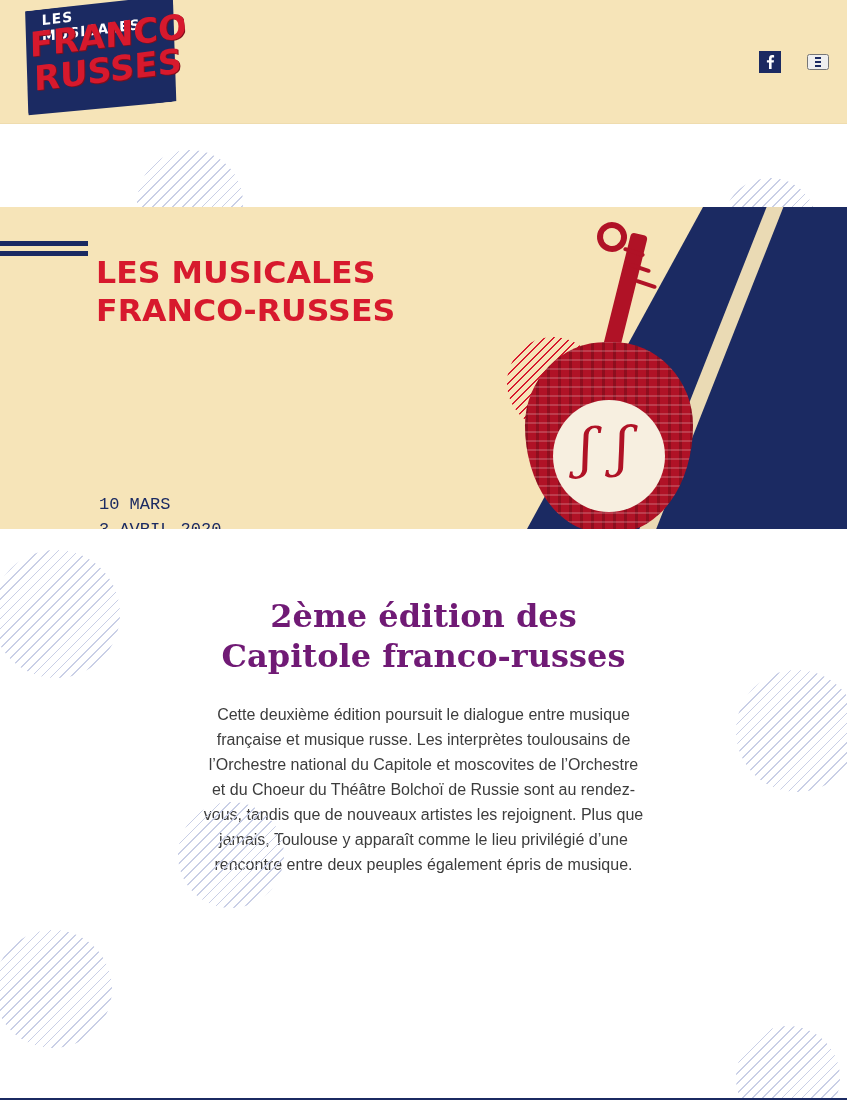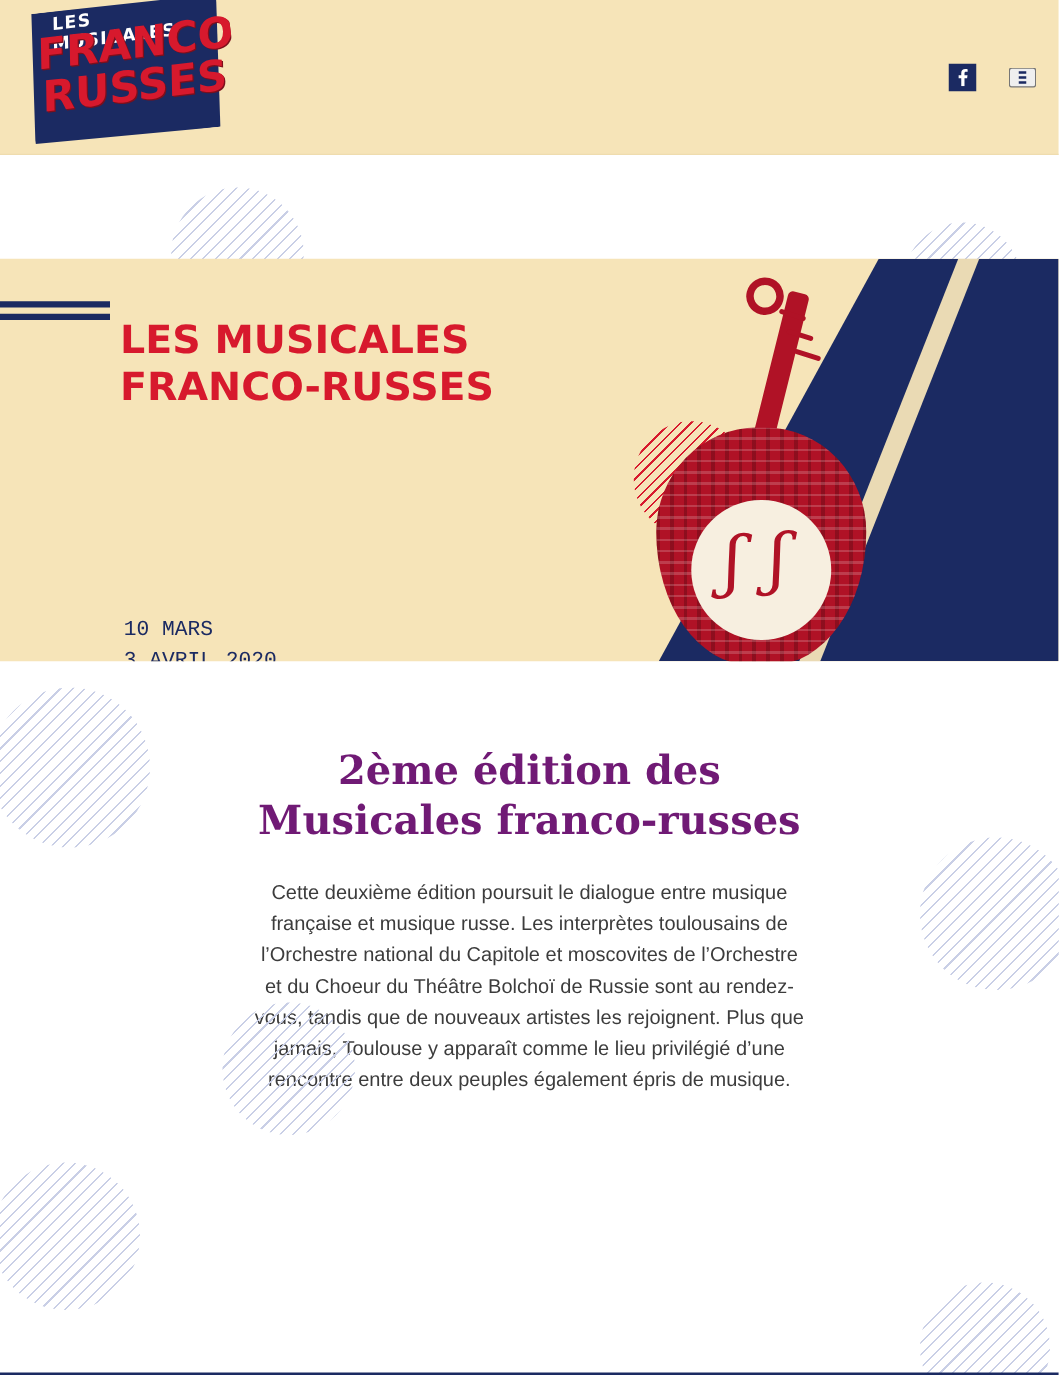--- a/index.html
+++ b/index.html
@@ -373,19 +373,19 @@
 <section class="intro">
 
   <div class="hatch" style="left:-8px; top:-4px; width:128px; height:128px;"></div>
   <div class="hatch" style="left:736px; top:116px; width:122px; height:122px;"></div>
   <div class="hatch" style="left:178px; top:248px; width:106px; height:106px;"></div>
   <div class="hatch" style="left:-6px; top:376px; width:118px; height:118px;"></div>
   <div class="hatch" style="left:736px; top:472px; width:104px; height:104px;"></div>
 
   <h2>
     <span>2ème édition des</span><br>
-    <span>Musicales franco-russes</span>
+    <span>Capitole franco-russes</span>
   </h2>
 
   <p>Cette deuxième édition poursuit le dialogue entre musique française et musique russe. Les interprètes toulousains de l’Orchestre national du Capitole et moscovites de l’Orchestre et du Choeur du Théâtre Bolchoï de Russie sont au rendez-vous, tandis que de nouveaux artistes les rejoignent. Plus que jamais, Toulouse y apparaît comme le lieu privilégié d’une rencontre entre deux peuples également épris de musique.</p>
 </section>
 
 <div class="bottom-rule"></div>
 
 </body></html>

